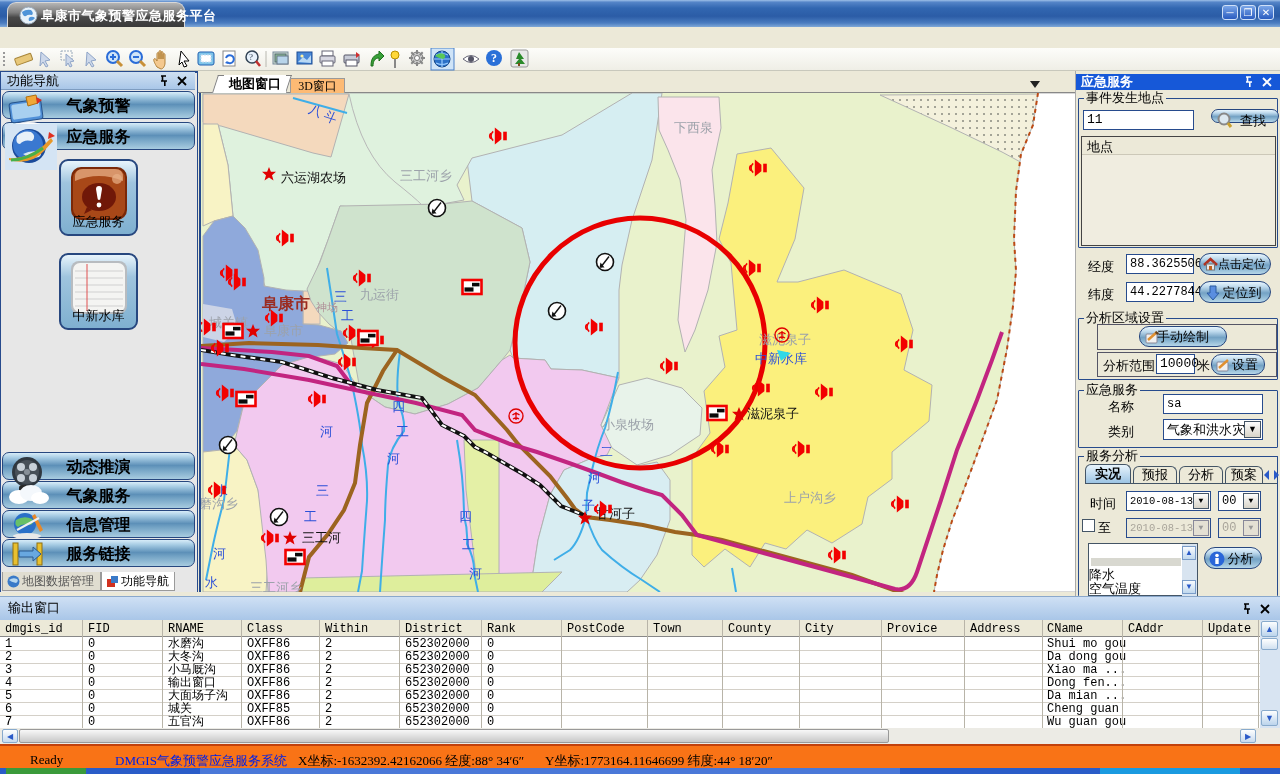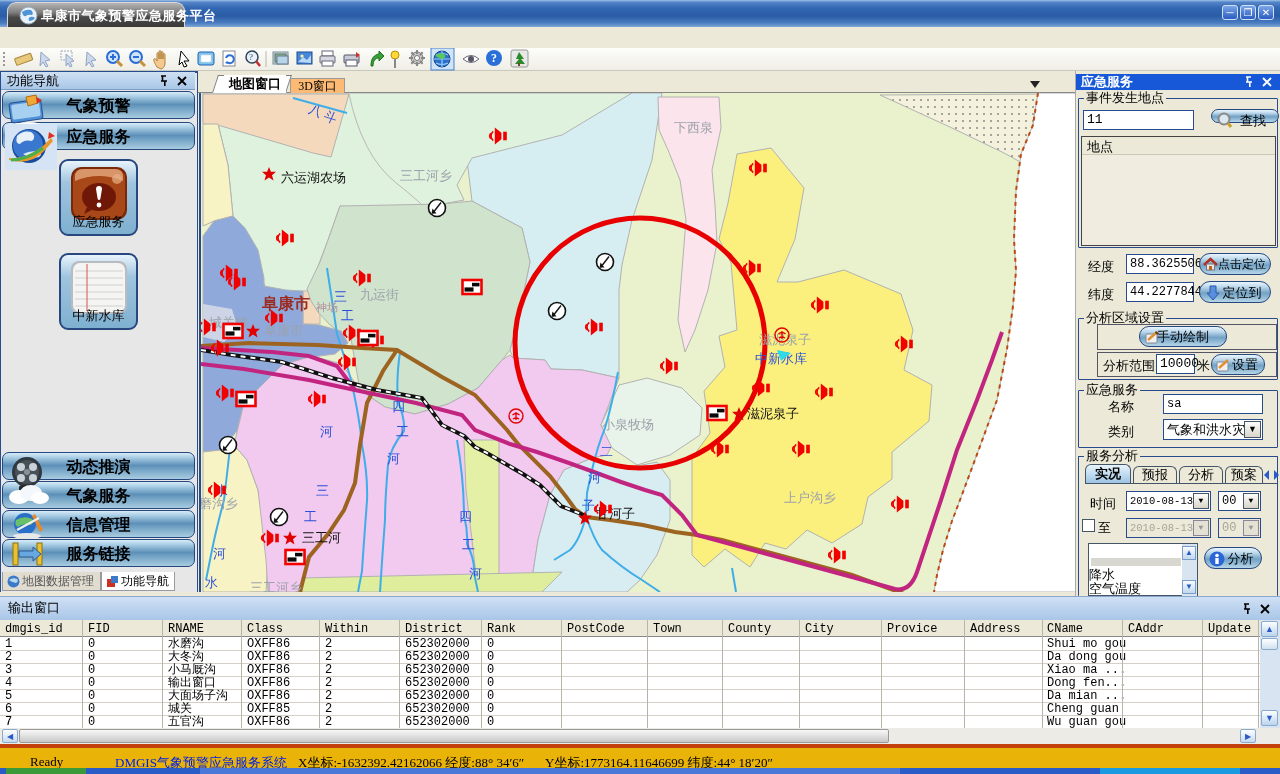--- a/index.html
+++ b/index.html
@@ -48,21 +48,21 @@
 .tbx{border:1px solid #274b8d;background:#fff;font-size:13px;font-family:"Liberation Mono",monospace;padding-left:3px;}
 .blubtn{border:1px solid #27477f;border-radius:9px;
 background:linear-gradient(#e8f5fd 0%,#bcd8ec 25%,#74a2c4 55%,#86b2d0 70%,#b6d6e8 100%);
 font-size:13px;color:#000;text-align:center;}
 
 #outhead{left:0;top:596px;width:1280px;height:24px;background:linear-gradient(#cfe0f4,#a9c6e8);
 border-top:1px solid #8aa8cc;font-size:13px;line-height:22px;padding-left:8px;}
 #outtable{left:0;top:620px;width:1280px;height:108px;background:#fff;overflow:hidden;
 font-family:"Liberation Mono",monospace;font-size:12px;}
 #hscroll{left:0;top:728px;width:1280px;height:16px;background:#ecebe5;}
-#statusbar{left:0;top:744px;width:1280px;height:24px;background:#eab308;border-top:4px solid #c2410c;font-size:13px;text-align:right;}
+#statusbar{left:0;top:744px;width:1280px;height:24px;background:#f97316;border-top:2px solid #c2410c;font-size:13px;text-align:right;}
 #taskbar{left:0;top:768px;width:1280px;height:6px;background:#2a5ccd;}
 </style></head>
 <body>
 <div id="page">
 <div class="abs" id="titlebar"></div>
 <div class="abs" id="titletab">
       <span>阜康市气象预警应急服务平台</span>
   <svg style="position:absolute;left:11px;top:3px" width="19" height="19" viewBox="0 0 19 19">
    <circle cx="9.5" cy="9.5" r="8.5" fill="#e8f2fa" stroke="#9ab" stroke-width="1"></circle>
    <path d="M3 6 Q7 3 12 4 Q15 7 13 9 Q9 8 7 10 Q4 11 3 6Z" fill="#4f94d8"></path>

